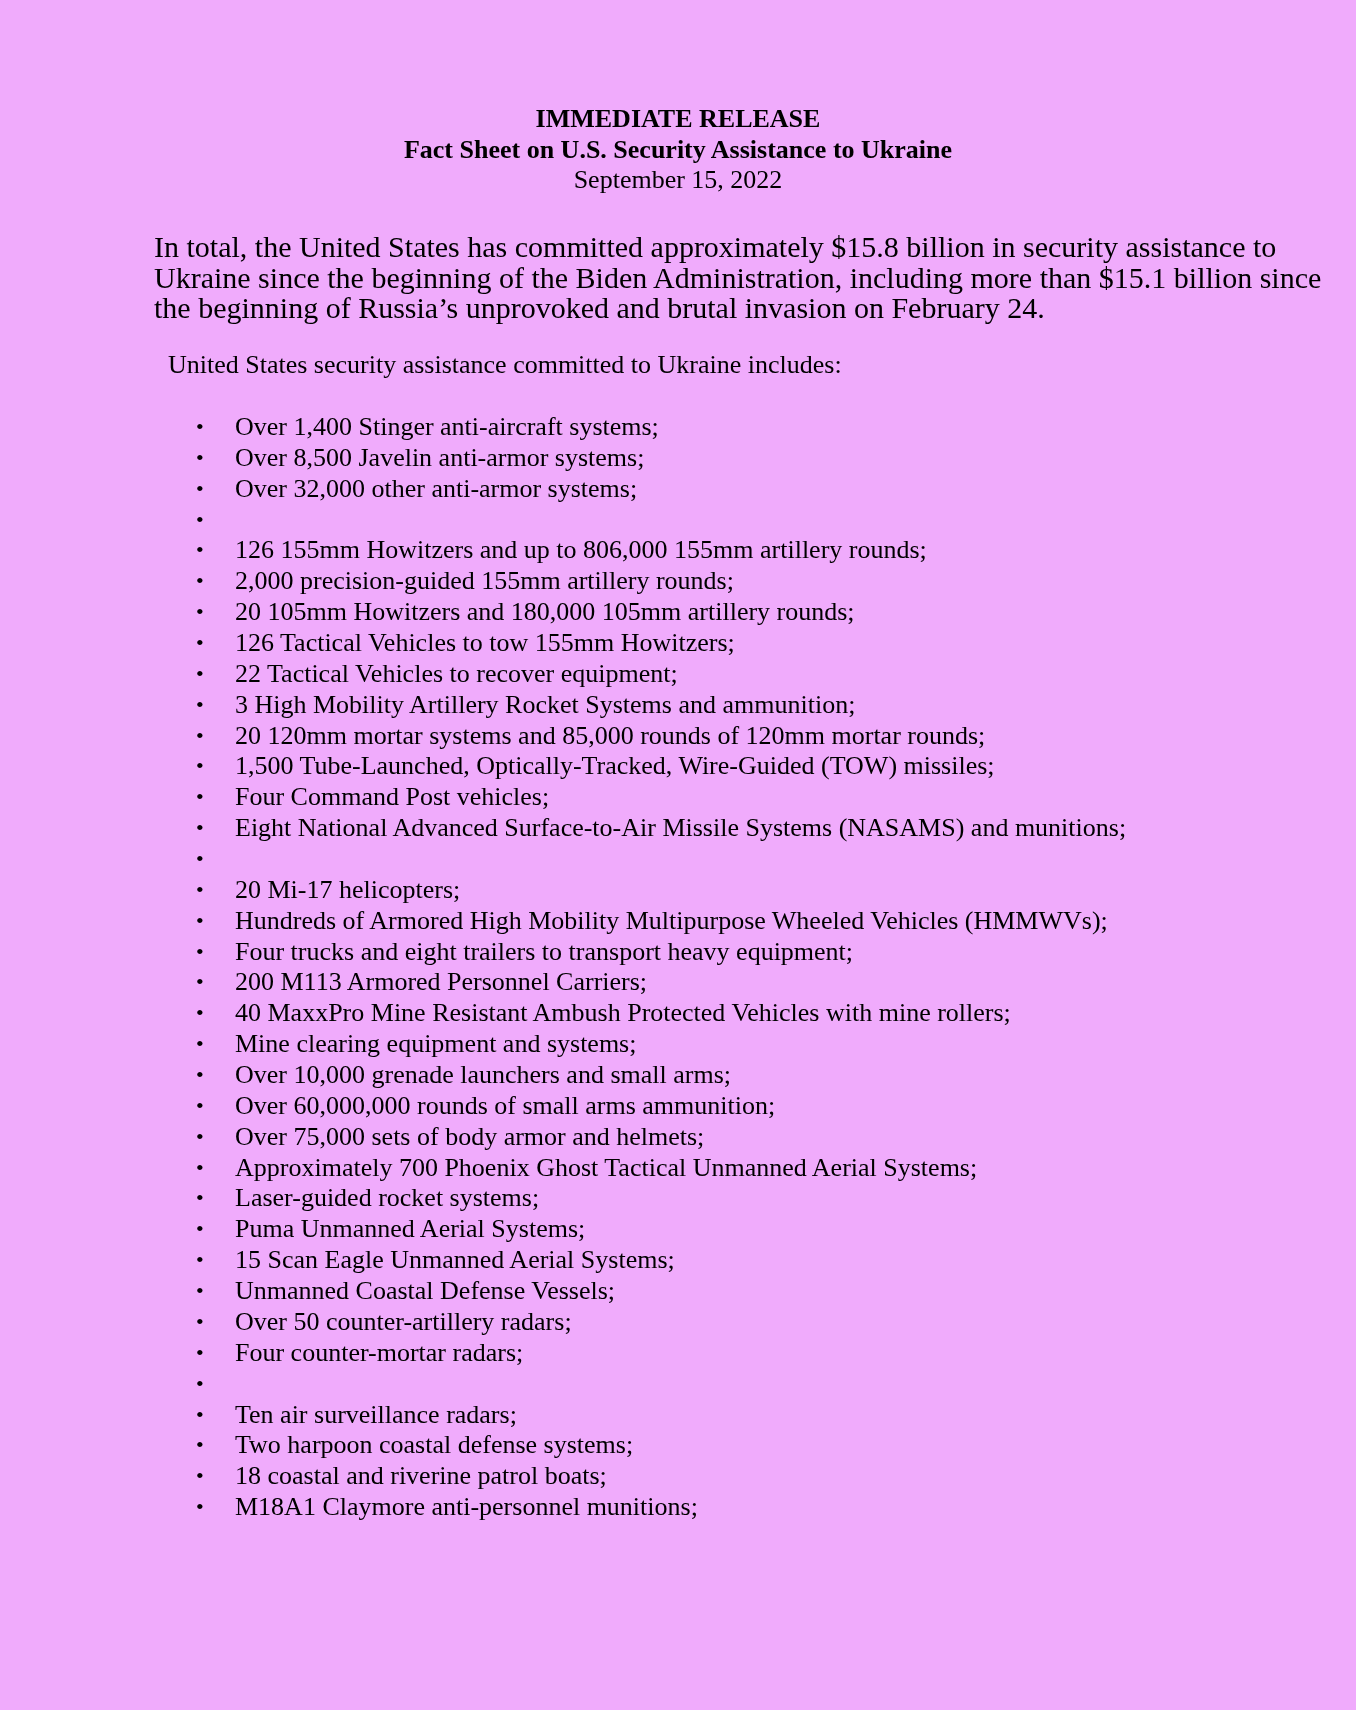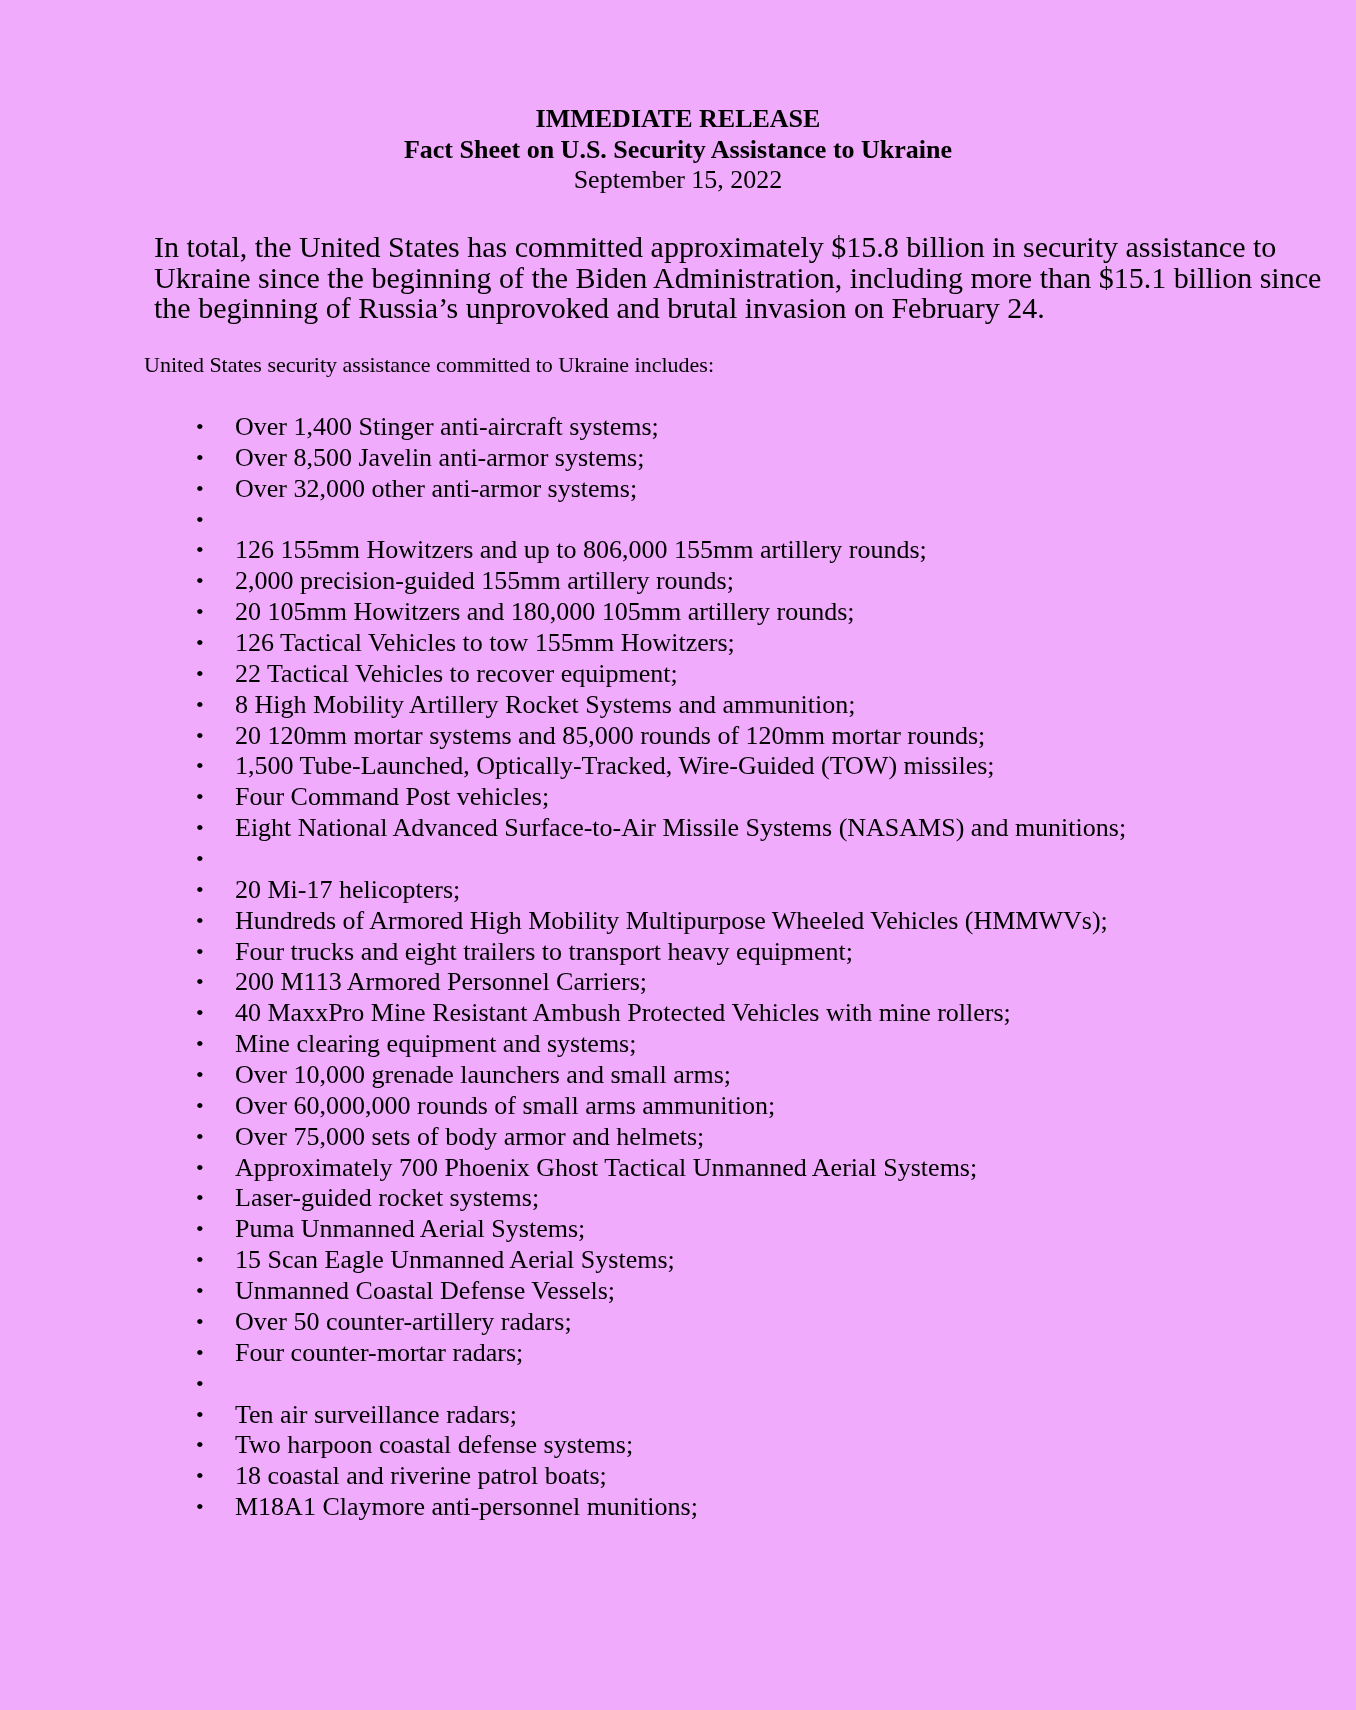--- a/index.html
+++ b/index.html
@@ -42,23 +42,23 @@
     position: absolute;
     left: 154px;
     top: 232px;
     width: 1060px;
     font-size: 30px;
     line-height: 30.6px;
     margin: 0;
   }
   .lead {
     position: absolute;
-    left: 144px;
+    left: 168px;
     top: 350px;
-    font-size: 22px;
+    font-size: 26px;
     line-height: 30.6px;
     margin: 0;
     white-space: nowrap;
   }
   .list {
     position: absolute;
     left: 0;
     top: 412px;
     margin: 0;
     padding: 0;
@@ -101,21 +101,21 @@
   <ul class="list" id="assistance-list">
       <li><span class="bullet">•</span><span>Over 1,400 Stinger anti-aircraft systems;</span></li>
       <li><span class="bullet">•</span><span>Over 8,500 Javelin anti-armor systems;</span></li>
       <li><span class="bullet">•</span><span>Over 32,000 other anti-armor systems;</span></li>
       <li><span class="bullet">•</span></li>
       <li><span class="bullet">•</span><span>126 155mm Howitzers and up to 806,000 155mm artillery rounds;</span></li>
       <li><span class="bullet">•</span><span>2,000 precision-guided 155mm artillery rounds;</span></li>
       <li><span class="bullet">•</span><span>20 105mm Howitzers and 180,000 105mm artillery rounds;</span></li>
       <li><span class="bullet">•</span><span>126 Tactical Vehicles to tow 155mm Howitzers;</span></li>
       <li><span class="bullet">•</span><span>22 Tactical Vehicles to recover equipment;</span></li>
-      <li><span class="bullet">•</span><span>8 High Mobility Artillery Rocket Systems and ammunition;</span></li>
+      <li><span class="bullet">•</span><span>3 High Mobility Artillery Rocket Systems and ammunition;</span></li>
       <li><span class="bullet">•</span><span>20 120mm mortar systems and 85,000 rounds of 120mm mortar rounds;</span></li>
       <li><span class="bullet">•</span><span>1,500 Tube-Launched, Optically-Tracked, Wire-Guided (TOW) missiles;</span></li>
       <li><span class="bullet">•</span><span>Four Command Post vehicles;</span></li>
       <li><span class="bullet">•</span><span>Eight National Advanced Surface-to-Air Missile Systems (NASAMS) and munitions;</span></li>
       <li><span class="bullet">•</span></li>
       <li><span class="bullet">•</span><span>20 Mi-17 helicopters;</span></li>
       <li><span class="bullet">•</span><span>Hundreds of Armored High Mobility Multipurpose Wheeled Vehicles (HMMWVs);</span></li>
       <li><span class="bullet">•</span><span>Four trucks and eight trailers to transport heavy equipment;</span></li>
       <li><span class="bullet">•</span><span>200 M113 Armored Personnel Carriers;</span></li>
       <li><span class="bullet">•</span><span>40 MaxxPro Mine Resistant Ambush Protected Vehicles with mine rollers;</span></li>

